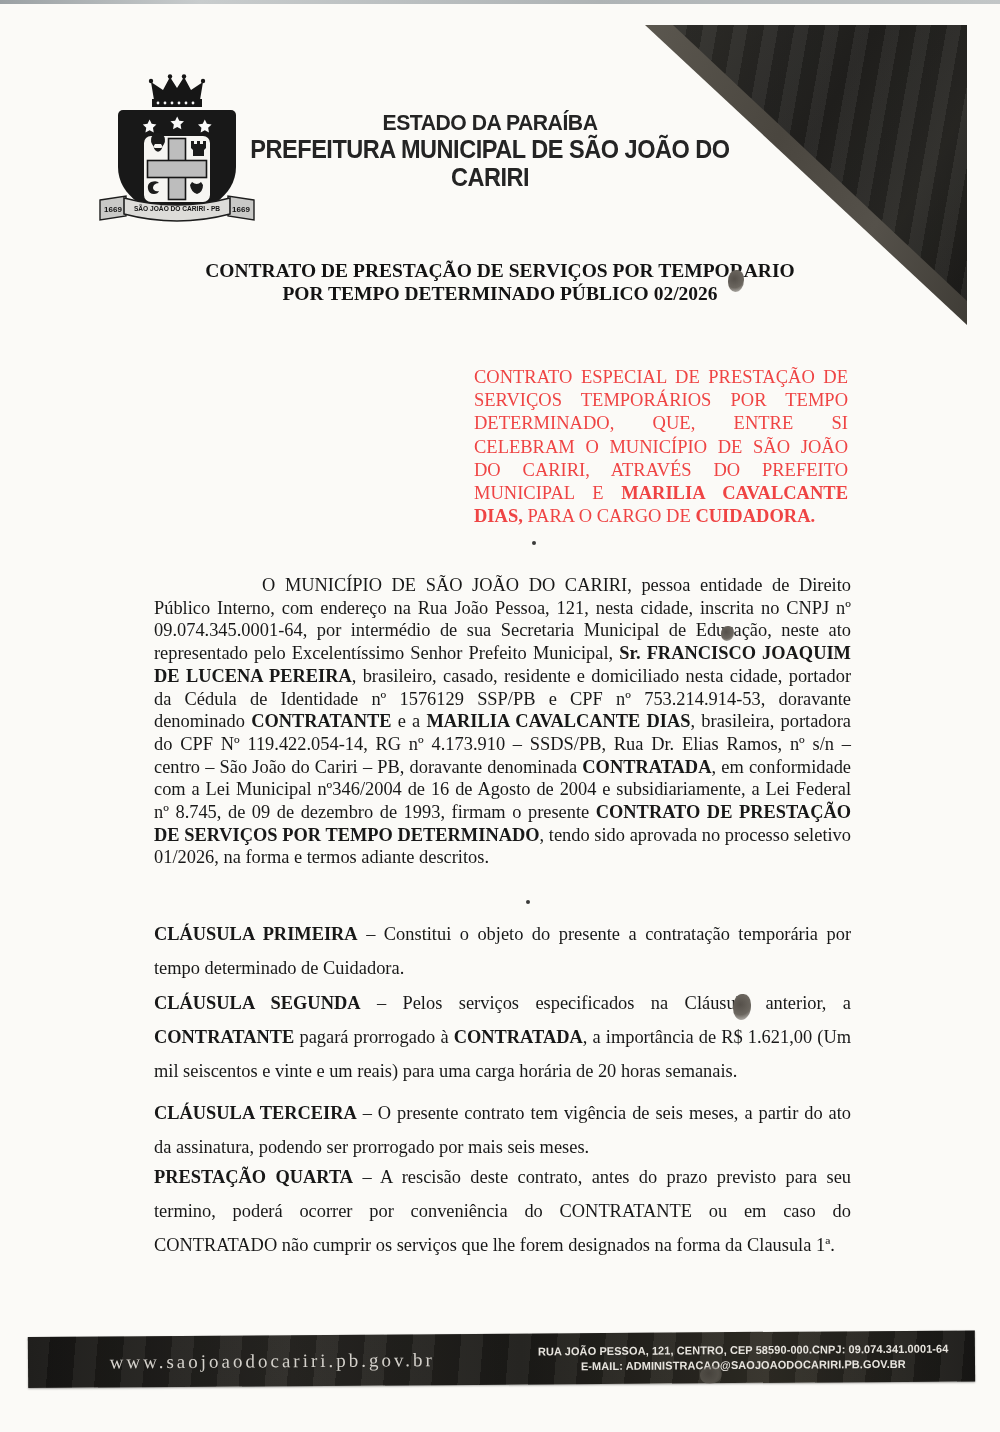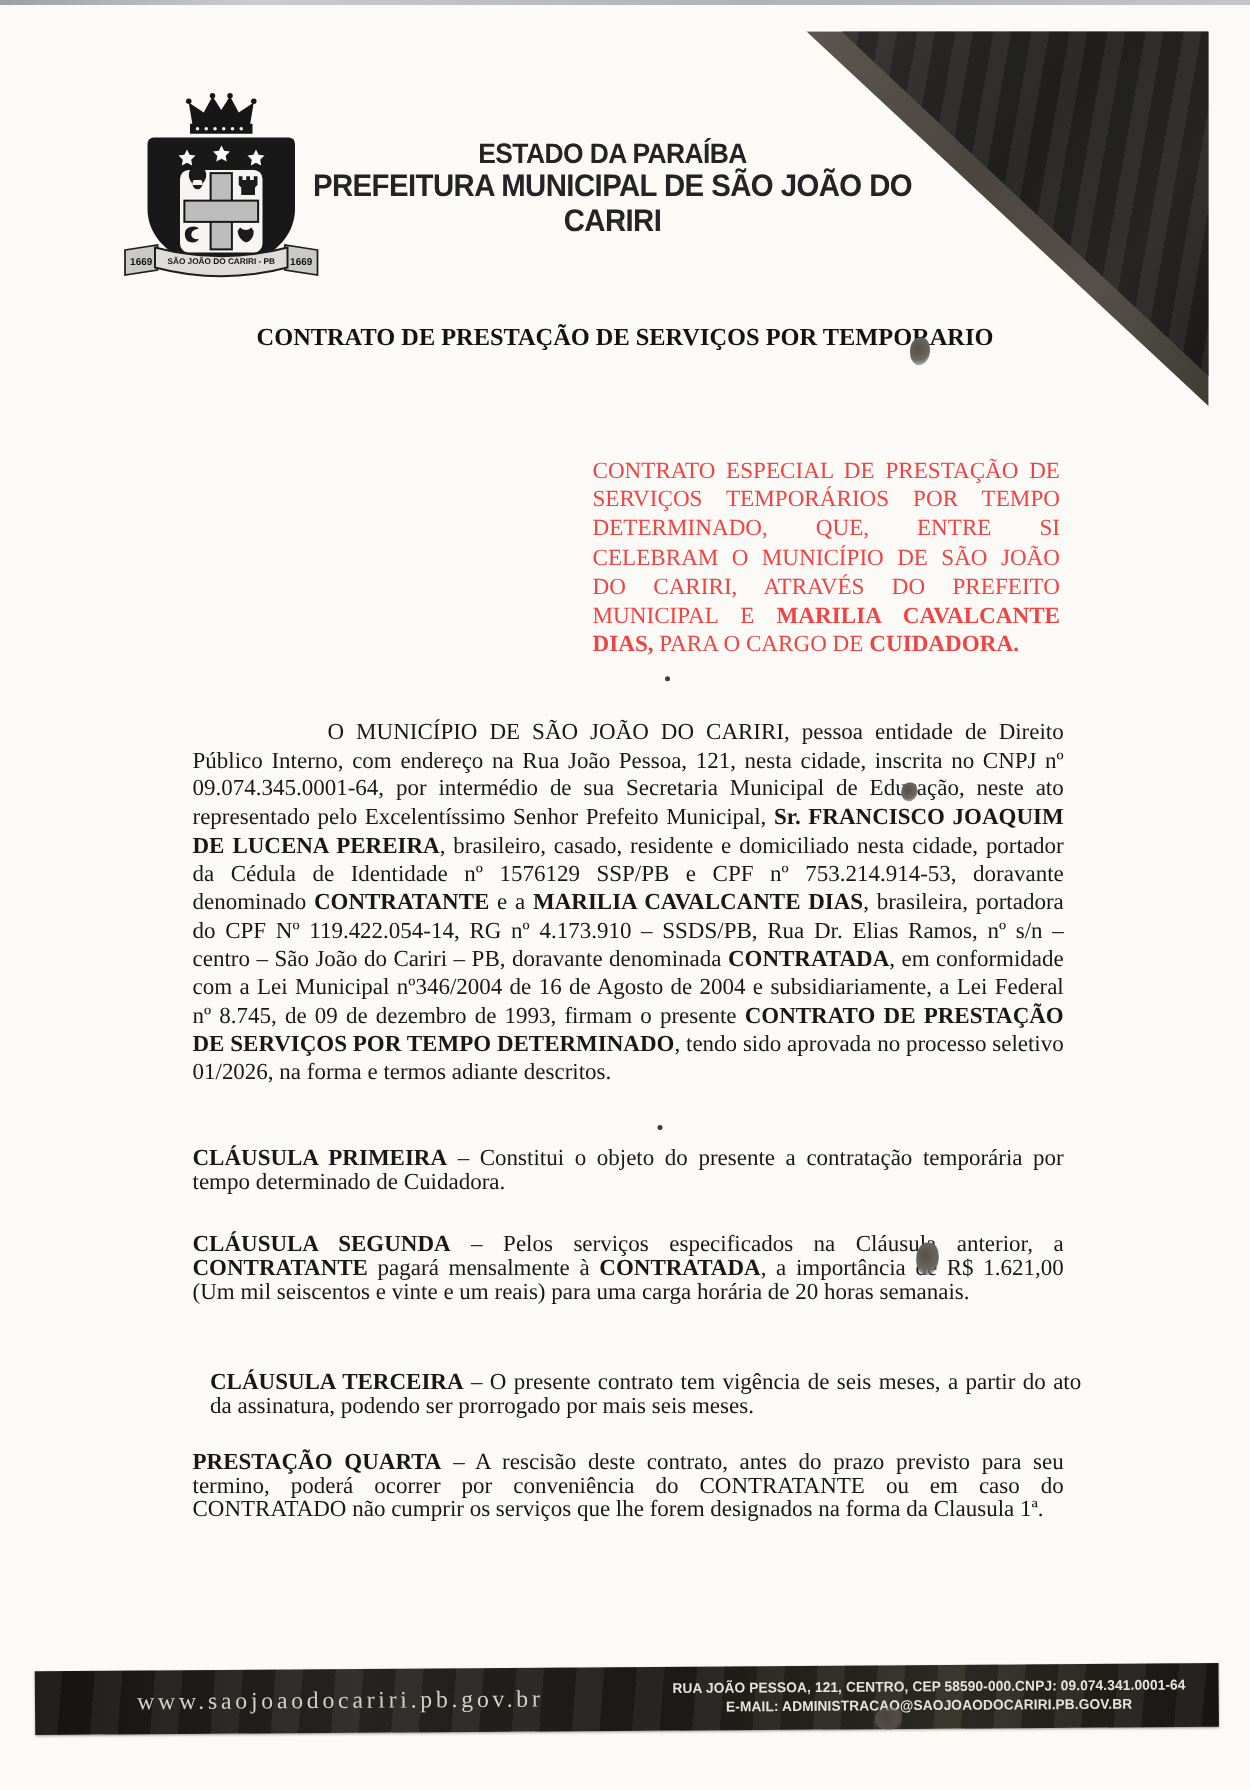--- a/index.html
+++ b/index.html
@@ -30,24 +30,24 @@
   
   .doc-title{position:absolute;left:150px;top:259px;width:700px;text-align:center;
     font-weight:bold;font-size:19.5px;line-height:23px;color:#131313;}
   
   .preamble{position:absolute;left:474px;top:366px;width:374px;
     font-size:18.5px;line-height:23.2px;text-align:justify;color:#ef4444;}
   
   .body-par{position:absolute;left:154px;top:574px;width:697px;
     font-size:18.4px;line-height:22.7px;text-align:justify;text-indent:108px;color:#181818;}
   .clause{position:absolute;left:154px;width:697px;
-    font-size:18.4px;line-height:19px;text-align:justify;color:#181818;}
+    font-size:18.4px;line-height:34px;text-align:justify;color:#181818;}
   .clause.c1{top:917px;}
   .clause.c2{top:986px;}
-  .clause.c3{top:1096px;margin-left:14px;}
+  .clause.c3{top:1096px;}
   .clause.c4{top:1160px;}
   .b{font-weight:bold;}
   
   .dot{position:absolute;background:#3a3a3a;border-radius:50%;}
   .blot{position:absolute;border-radius:50% 40% 55% 45%;
     background:radial-gradient(circle at 40% 40%, #55504a 0%, #6b665f 55%, rgba(120,115,108,.25) 100%);
     filter:blur(.6px);}
   
   .footer-bar{position:absolute;left:28px;top:1337px;width:947px;height:51px;
     transform:rotate(-.4deg);transform-origin:left center;
@@ -125,30 +125,31 @@
   </svg>
 
   <div class="header-text">
     <div class="l1">ESTADO DA PARAÍBA</div>
     <div class="l2">PREFEITURA MUNICIPAL DE SÃO JOÃO DO CARIRI</div>
   </div>
   <div class="dot" style="left:494px;top:176px;width:4px;height:5px;"></div>
 
   <div class="doc-title">
     <div>CONTRATO DE PRESTAÇÃO DE SERVIÇOS POR TEMPORARIO</div>
+    <div>POR TEMPO DETERMINADO PÚBLICO 02/2026</div>
   </div>
 
   <div class="preamble"><span>CONTRATO ESPECIAL DE PRESTAÇÃO DE SERVIÇOS TEMPORÁRIOS POR TEMPO DETERMINADO, QUE, ENTRE SI CELEBRAM O MUNICÍPIO DE SÃO JOÃO DO CARIRI, ATRAVÉS DO PREFEITO MUNICIPAL E </span><span class="b">MARILIA CAVALCANTE DIAS,</span><span> PARA O CARGO DE </span><span class="b">CUIDADORA.</span></div>
   <div class="dot" style="left:532px;top:541px;width:4px;height:4px;"></div>
 
   <div class="body-par"><span>O MUNICÍPIO DE SÃO JOÃO DO CARIRI, pessoa entidade de Direito Público Interno, com endereço na Rua João Pessoa, 121, nesta cidade, inscrita no CNPJ nº 09.074.345.0001-64, por intermédio de sua Secretaria Municipal de Educação, neste ato representado pelo Excelentíssimo Senhor Prefeito Municipal, </span><span class="b">Sr. FRANCISCO JOAQUIM DE LUCENA PEREIRA</span><span>, brasileiro, casado, residente e domiciliado nesta cidade, portador da Cédula de Identidade nº 1576129 SSP/PB e CPF nº 753.214.914-53, doravante denominado </span><span class="b">CONTRATANTE</span><span> e a </span><span class="b">MARILIA CAVALCANTE DIAS</span><span>, brasileira, portadora do CPF Nº 119.422.054-14, RG nº 4.173.910 – SSDS/PB, Rua Dr. Elias Ramos, nº s/n – centro – São João do Cariri – PB, doravante denominada </span><span class="b">CONTRATADA</span><span>, em conformidade com a Lei Municipal nº346/2004 de 16 de Agosto de 2004 e subsidiariamente, a Lei Federal nº 8.745, de 09 de dezembro de 1993, firmam o presente </span><span class="b">CONTRATO DE PRESTAÇÃO DE SERVIÇOS POR TEMPO DETERMINADO</span><span>, tendo sido aprovada no processo seletivo 01/2026, na forma e termos adiante descritos.</span></div>
   <div class="dot" style="left:526px;top:900px;width:4px;height:4px;"></div>
 
   <div class="clause c1"><span class="b">CLÁUSULA PRIMEIRA</span><span> – Constitui o objeto do presente a contratação temporária por tempo determinado de Cuidadora.</span></div>
-  <div class="clause c2"><span class="b">CLÁUSULA SEGUNDA</span><span> – Pelos serviços especificados na Cláusula anterior, a </span><span class="b">CONTRATANTE</span><span> pagará mensalmente à </span><span class="b">CONTRATADA</span><span>, a importância de R$ 1.621,00 (Um mil seiscentos e vinte e um reais) para uma carga horária de 20 horas semanais.</span></div>
+  <div class="clause c2"><span class="b">CLÁUSULA SEGUNDA</span><span> – Pelos serviços especificados na Cláusula anterior, a </span><span class="b">CONTRATANTE</span><span> pagará prorrogado à </span><span class="b">CONTRATADA</span><span>, a importância de R$ 1.621,00 (Um mil seiscentos e vinte e um reais) para uma carga horária de 20 horas semanais.</span></div>
   <div class="clause c3"><span class="b">CLÁUSULA TERCEIRA</span><span> – O presente contrato tem vigência de seis meses, a partir do ato da assinatura, podendo ser prorrogado por mais seis meses.</span></div>
   <div class="clause c4"><span class="b">PRESTAÇÃO QUARTA</span><span> – A rescisão deste contrato, antes do prazo previsto para seu termino, poderá ocorrer por conveniência do CONTRATANTE ou em caso do CONTRATADO não cumprir os serviços que lhe forem designados na forma da Clausula 1ª.</span></div>
 
   <div class="blot" style="left:728px;top:270px;width:16px;height:22px;"></div>
   <div class="blot" style="left:721px;top:626px;width:13px;height:15px;"></div>
   <div class="blot" style="left:733px;top:994px;width:18px;height:26px;"></div>
 
   <div class="footer-bar">
     <div class="footer-site">www.saojoaodocariri.pb.gov.br</div>
     <div class="footer-right">

